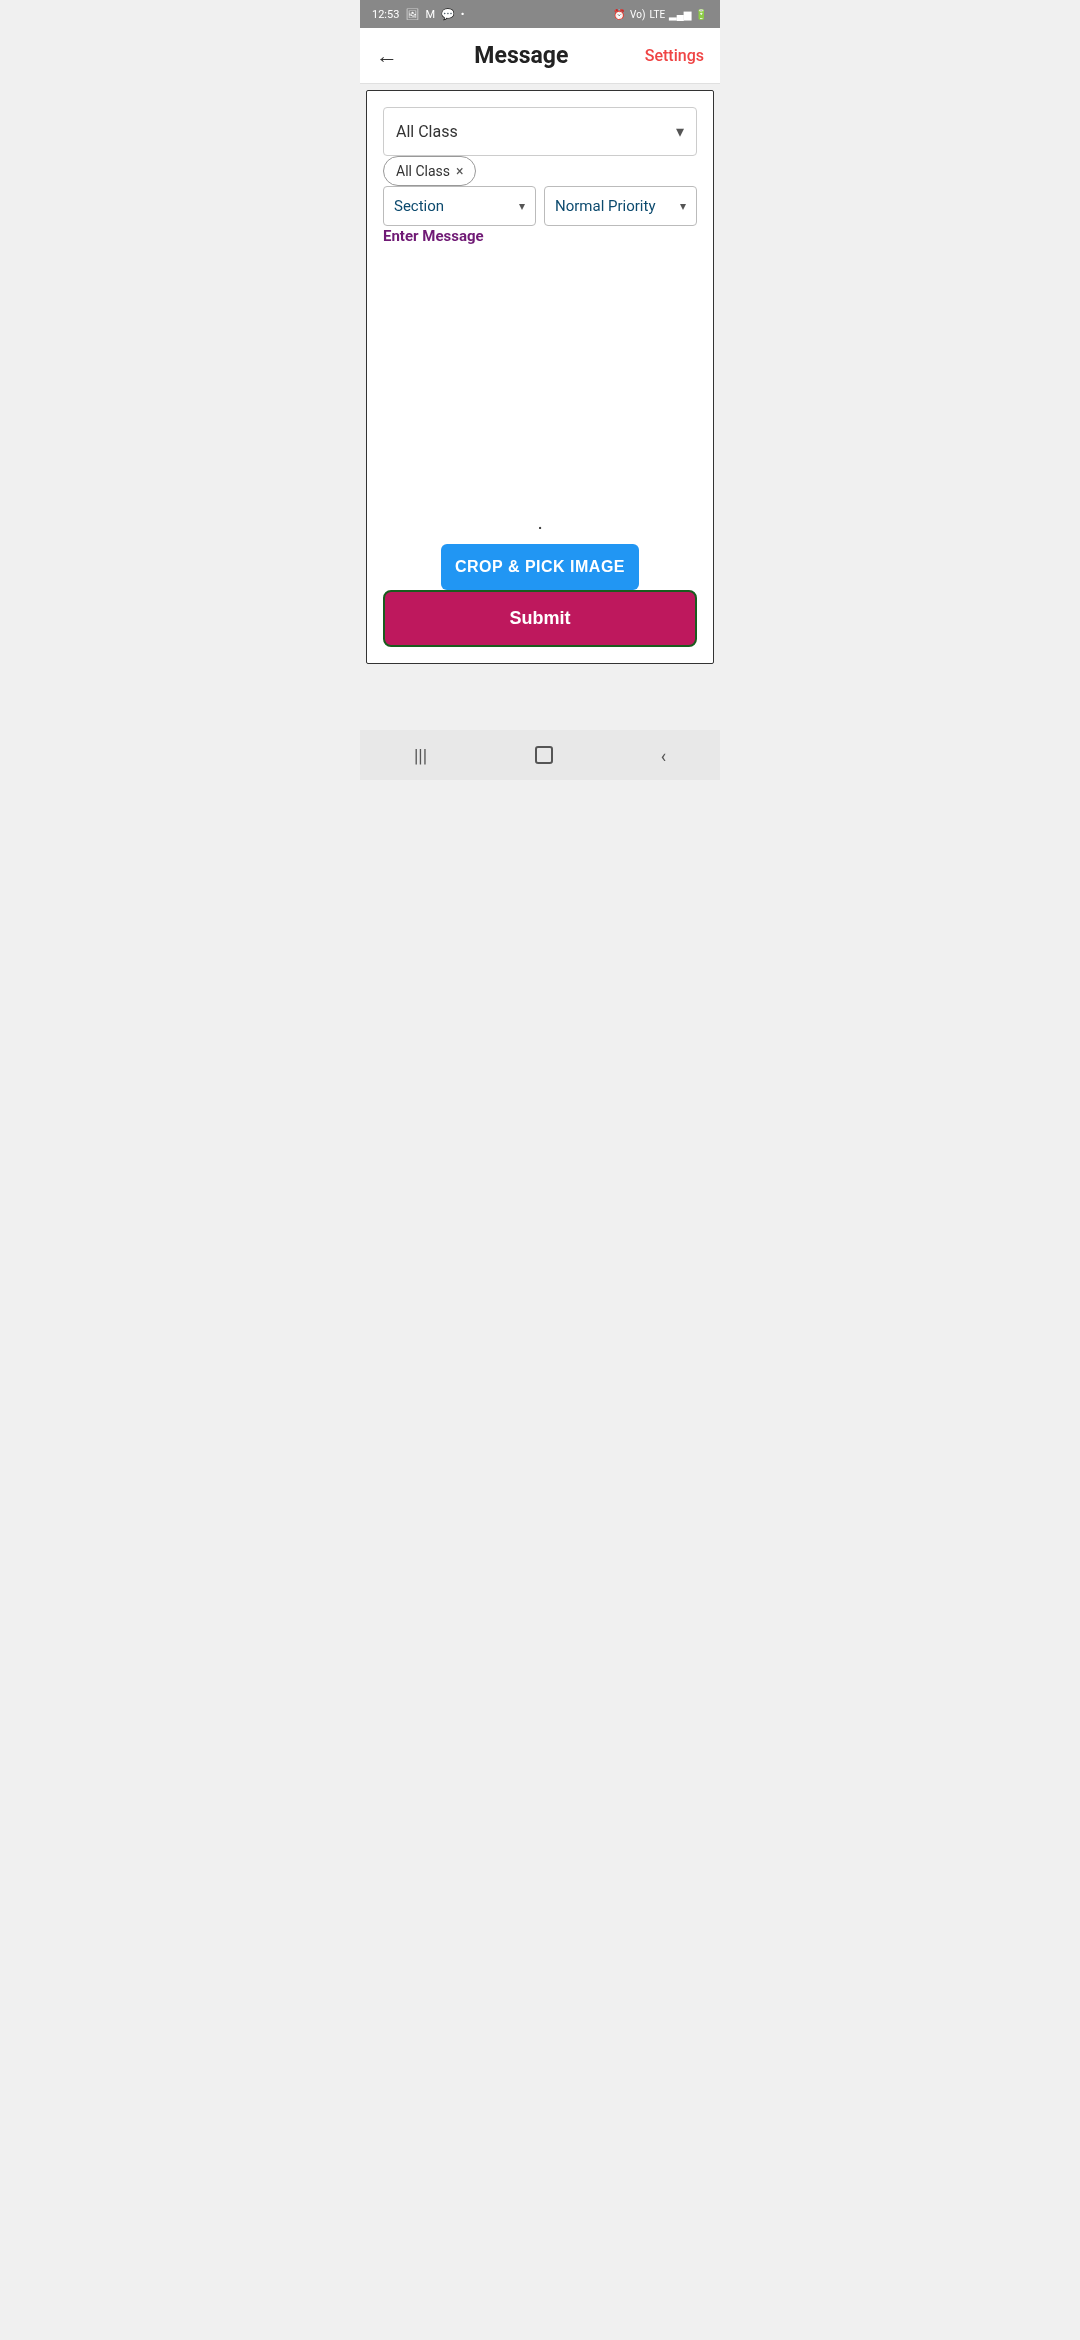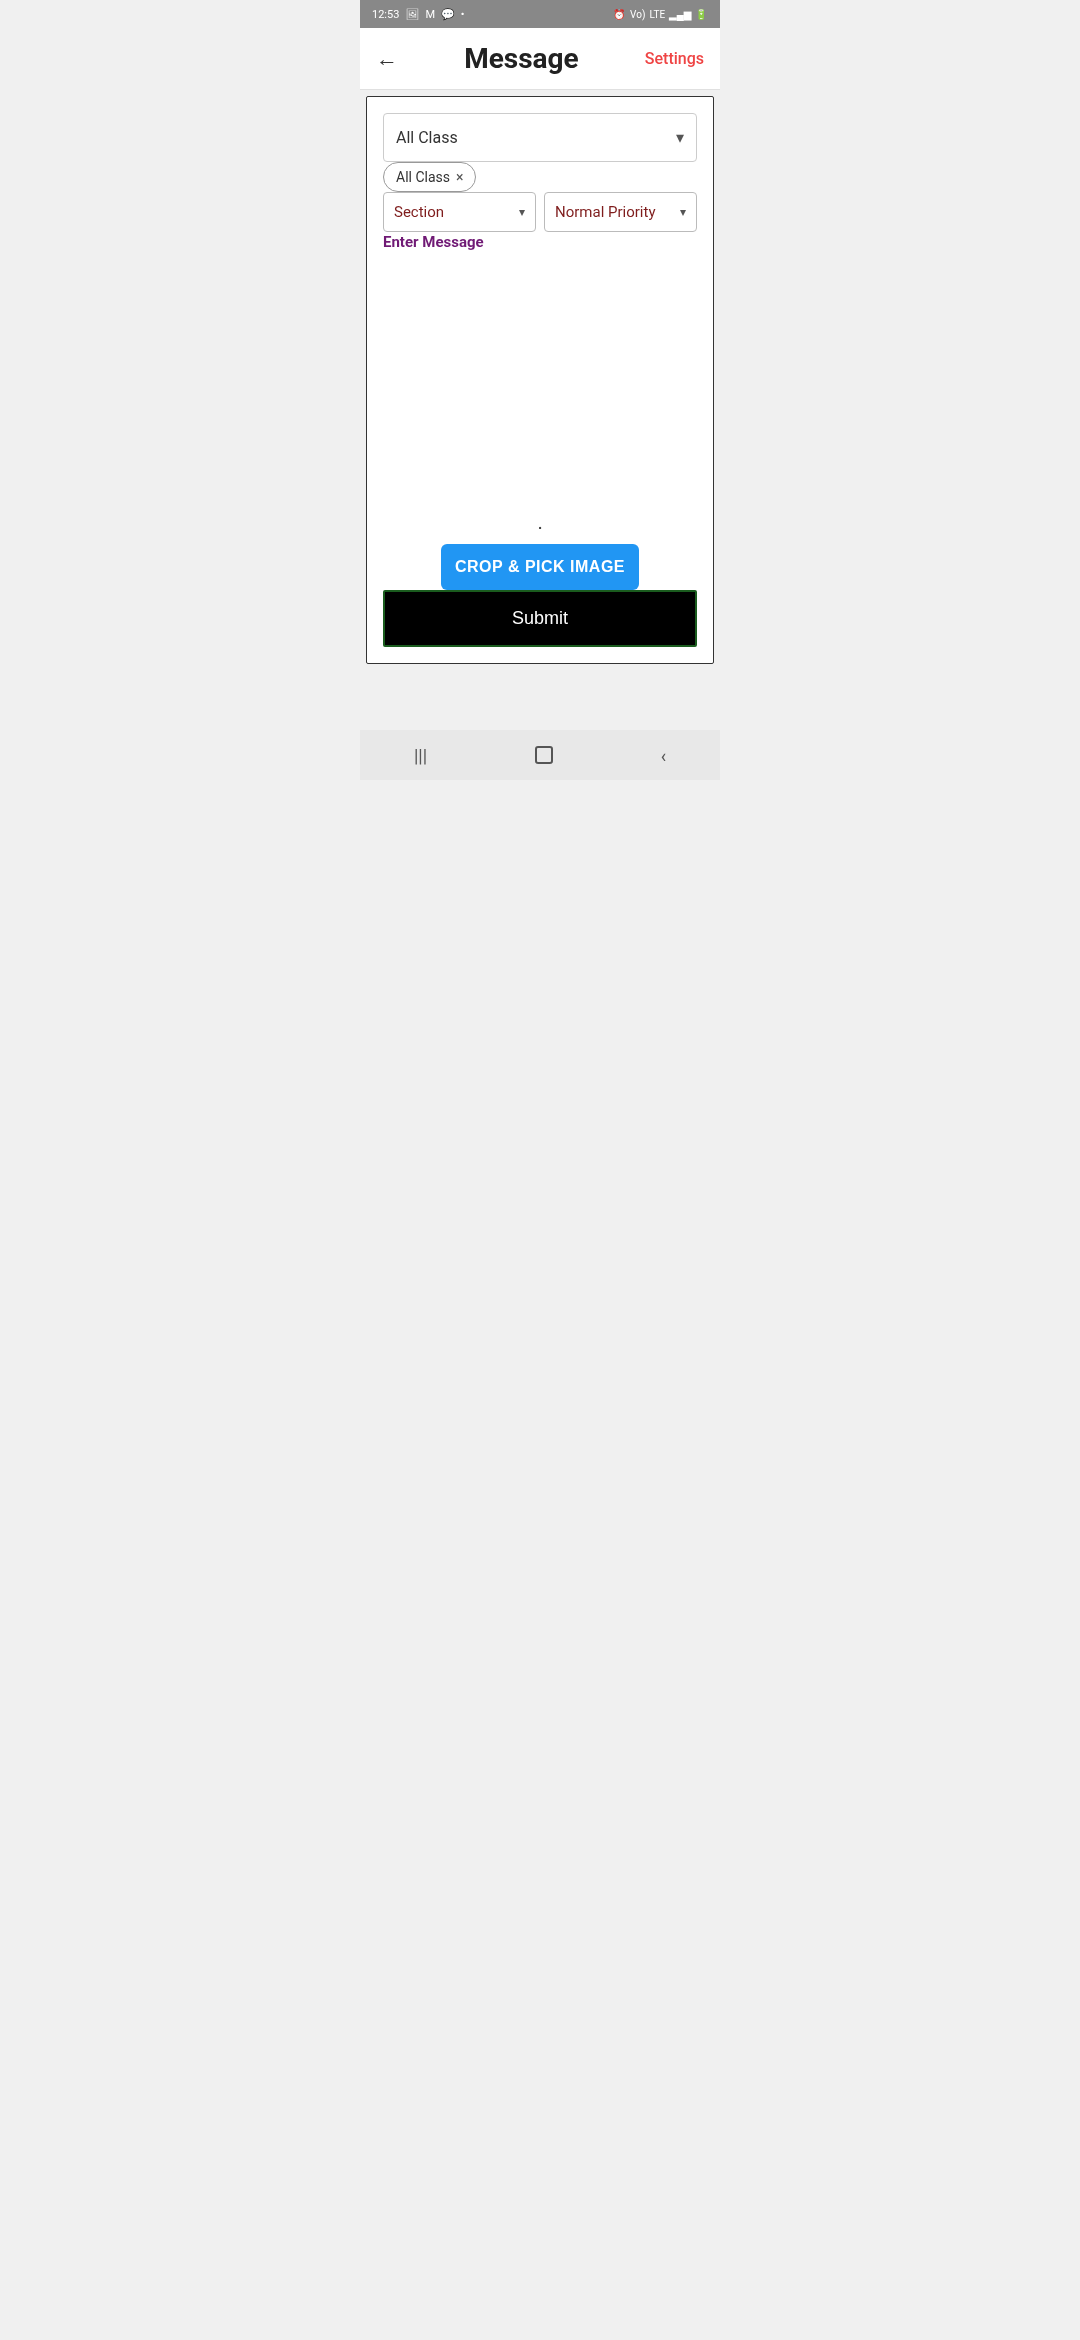--- a/index.html
+++ b/index.html
@@ -55,21 +55,21 @@
       border-bottom: 1px solid #e0e0e0;
     }
 
     .nav-back {
       font-size: 22px;
       color: #333;
       cursor: pointer;
     }
 
     .nav-title {
-      font-size: 28px;
+      font-size: 23px;
       font-weight: bold;
       color: #222;
     }
 
     .nav-settings {
       font-size: 16px;
       color: #ef4444;
       font-weight: 500;
       cursor: pointer;
     }
@@ -145,21 +145,21 @@
       padding: 10px 10px;
       display: flex;
       justify-content: space-between;
       align-items: center;
       cursor: pointer;
       background: white;
     }
 
     .filter-label {
       font-size: 15px;
-      color: #7f1d1d;
+      color: #0c4a6e;
     }
 
     .filter-arrow {
       font-size: 12px;
       color: #555;
     }
 
     
     .enter-message-label {
       font-size: 15px;
@@ -198,27 +198,27 @@
       font-weight: 600;
       cursor: pointer;
       text-transform: uppercase;
       letter-spacing: 0.5px;
       align-self: center;
       width: auto;
     }
 
     
     .submit-button {
-      background: #000000;
+      background: #be185d;
       color: white;
       border: 2px solid #1a5c1e;
-      border-radius: 2px;
+      border-radius: 8px;
       padding: 16px;
       font-size: 18px;
-      font-weight: 400;
+      font-weight: 700;
       cursor: pointer;
       width: 100%;
     }
 
     
     .bottom-area {
       background: #f0f0f0;
       height: 60px;
       flex-shrink: 0;
     }

